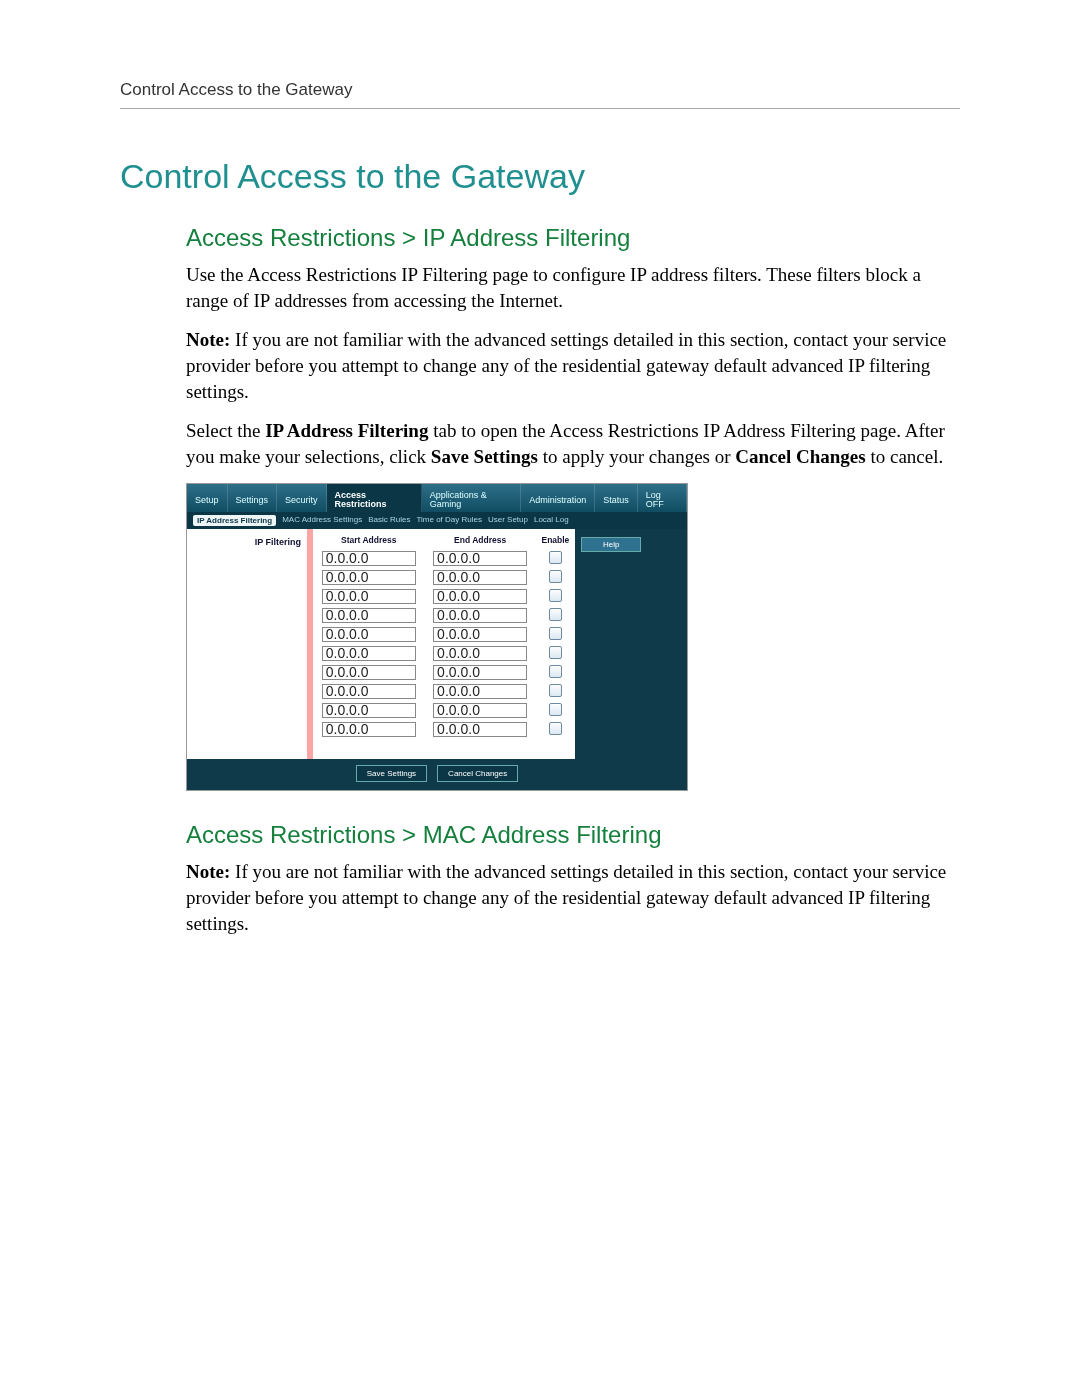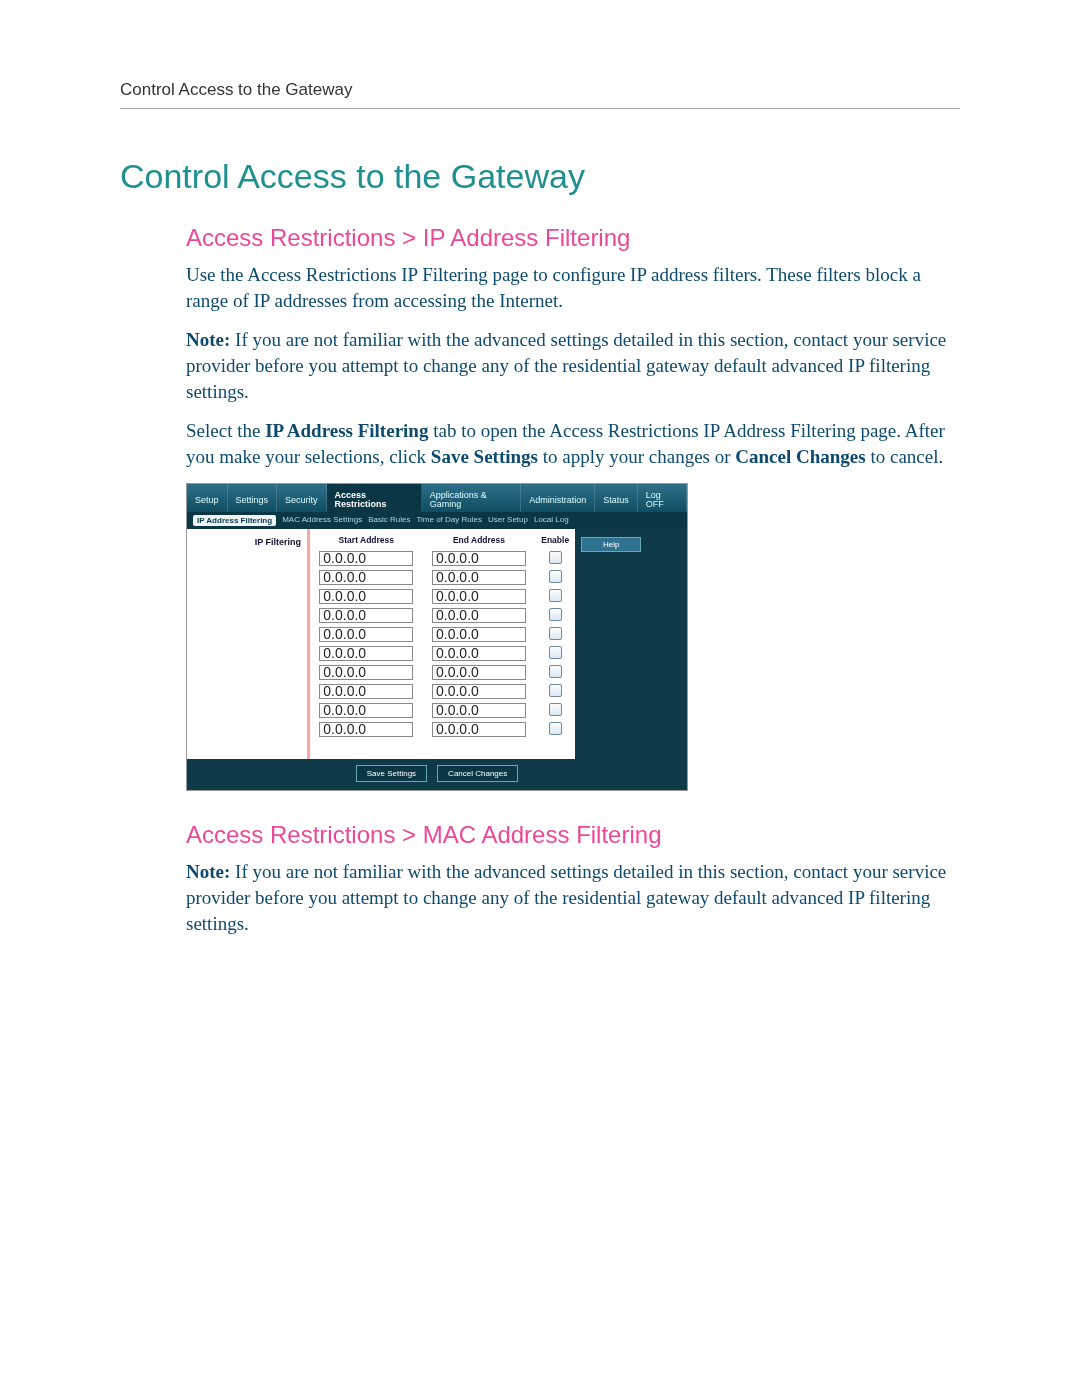--- a/index.html
+++ b/index.html
@@ -32,30 +32,30 @@
     font-family: Arial, Helvetica, sans-serif;
     font-weight: 400;
     font-size: 34px;
     color: #1f8f8f;
     margin: 0 0 28px 0;
   }
   h2.subtitle {
     font-family: Arial, Helvetica, sans-serif;
     font-weight: 400;
     font-size: 24px;
-    color: #ec4899;
+    color: #15803d;
     margin: 22px 0 10px 0;
     padding-left: 66px;
   }
   p.body {
     font-size: 19px;
     line-height: 1.35;
     margin: 8px 0 14px 0;
     padding-left: 66px;
-    color: #0c4a6e;
+    color: #000000;
   }
   p.body b { font-weight: bold; }
 
   
   .footer {
     position: absolute;
     left: 120px;
     right: 120px;
     bottom: 60px;
     font-family: Arial, Helvetica, sans-serif;
@@ -115,21 +115,21 @@
     border-radius: 2px;
     font-weight: bold;
   }
   .shot .body {
     display: flex;
     background: #0f3a4a;
   }
   .shot .sidebar {
     width: 120px;
     background: #fff;
-    border-right: 3px solid #fca5a5;
+    border-right: 6px solid #fca5a5;
     min-height: 230px;
   }
   .shot .sidebar .sidelabel {
     text-align: right;
     font-weight: bold;
     color: #113;
     font-size: 9px;
     padding: 8px 6px;
     background: #fff;
   }

